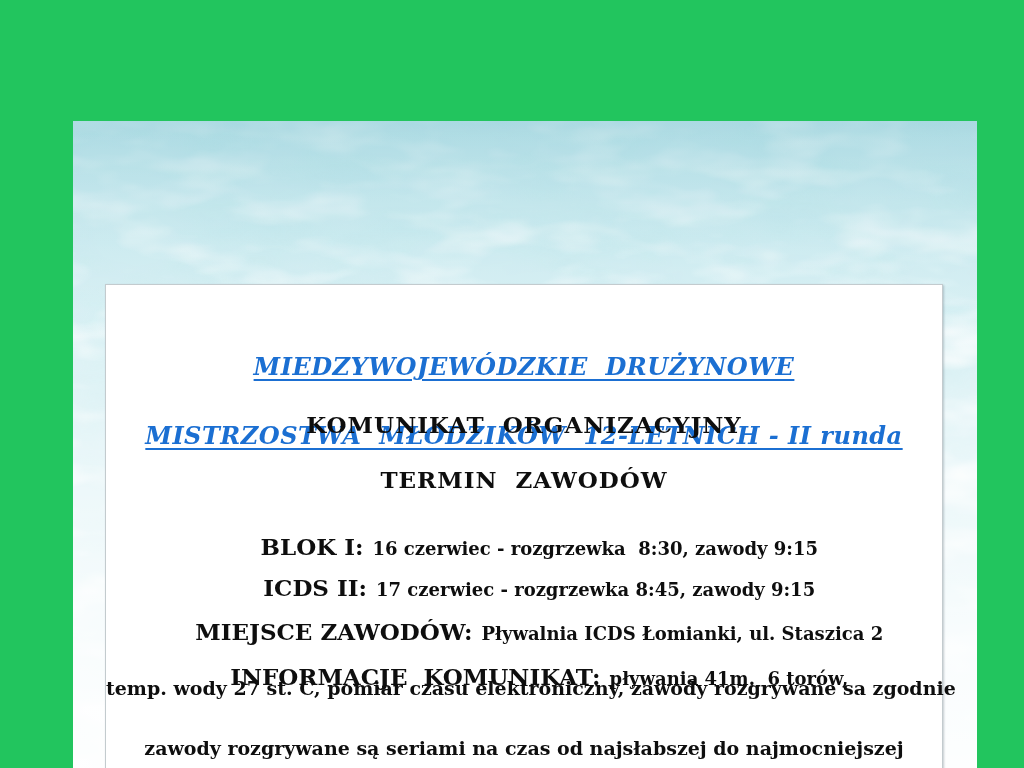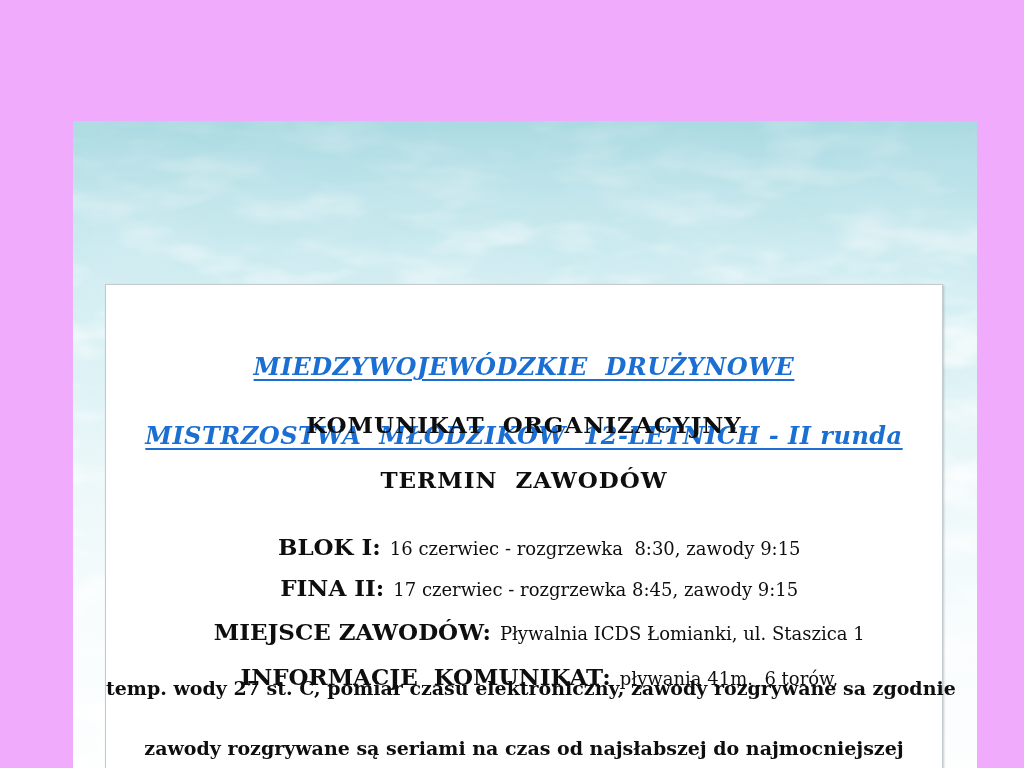--- a/index.html
+++ b/index.html
@@ -1,21 +1,21 @@
 <!DOCTYPE html>
 <html style="--title-blue: #1b6fd2;"><head>
 <meta charset="utf-8">
 <style>
   html, body { margin: 0; padding: 0; background: #ffffff; }
   .stage {
     position: relative;
     width: 1024px;
     height: 768px;
     overflow: hidden;
-    background: #f0abfc;
+    background: #22c55e;
     font-family: "DejaVu Serif", "Liberation Serif", serif;
   }
 
   
   .water {
     position: absolute;
     left: 73px;
     top: 121px;
     width: 904px;
     height: 647px;
@@ -62,21 +62,21 @@
     text-decoration-thickness: 2px;
     text-underline-offset: 4px;
   }
 
   .h-main {
     font-size: 23px;
     font-weight: bold;
     letter-spacing: 1px;
   }
   .lbl { font-size: 23px; font-weight: bold; margin-right: 9px; margin-top: 38px; }
-  .txt { font-size: 18px; font-weight: normal; }
+  .txt { font-size: 18px; font-weight: bold; }
   .small { font-size: 19px; font-weight: bold; }
 
   .pos-komunikat { top: 126px; }
   .pos-termin    { top: 181px; }
   .pos-blok1     { top: 229px; }
   .pos-blok2     { top: 270px; }
   .pos-miejsce   { top: 314px; }
   .pos-inform    { top: 359px; }
   .pos-tech1     { top: 392px; }
   .pos-tech2     { top: 422px; }
@@ -134,25 +134,25 @@
 
     <div class="line h-main pos-komunikat">KOMUNIKAT  ORGANIZACYJNY</div>
 
     <div class="line h-main pos-termin">TERMIN  ZAWODÓW</div>
 
     <div class="line pos-blok1">
       <span class="lbl">BLOK I:</span><span class="txt">16 czerwiec - rozgrzewka  8:30, zawody 9:15</span>
     </div>
 
     <div class="line pos-blok2">
-      <span class="lbl">FINA II:</span><span class="txt">17 czerwiec - rozgrzewka 8:45, zawody 9:15</span>
+      <span class="lbl">ICDS II:</span><span class="txt">17 czerwiec - rozgrzewka 8:45, zawody 9:15</span>
     </div>
 
     <div class="line pos-miejsce">
-      <span class="lbl">MIEJSCE ZAWODÓW:</span><span class="txt">Pływalnia ICDS Łomianki, ul. Staszica 1</span>
+      <span class="lbl">MIEJSCE ZAWODÓW:</span><span class="txt">Pływalnia ICDS Łomianki, ul. Staszica 2</span>
     </div>
 
     <div class="line pos-inform">
       <span class="lbl">INFORMACJE  KOMUNIKAT:</span><span class="txt">pływania 41m.  6 torów,</span>
     </div>
 
     <div class="line small pos-tech1">temp. wody 27 st. C, pomiar czasu elektroniczny, zawody rozgrywane sa zgodnie</div>
 
 
     <div class="line small pos-tech3">zawody rozgrywane są seriami na czas od najsłabszej do najmocniejszej</div>

